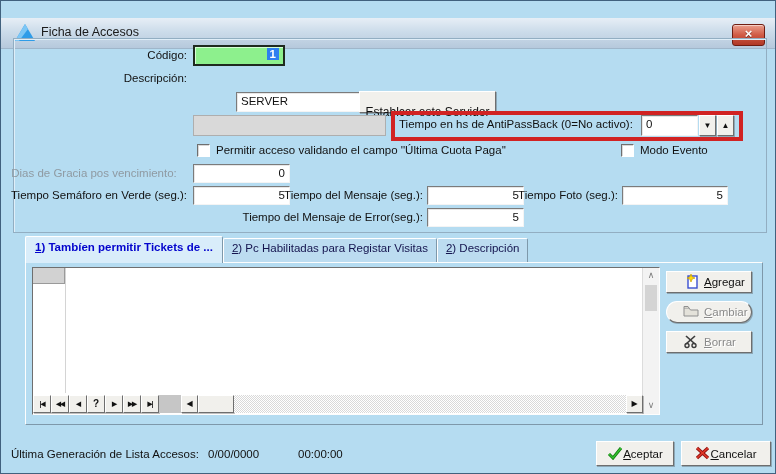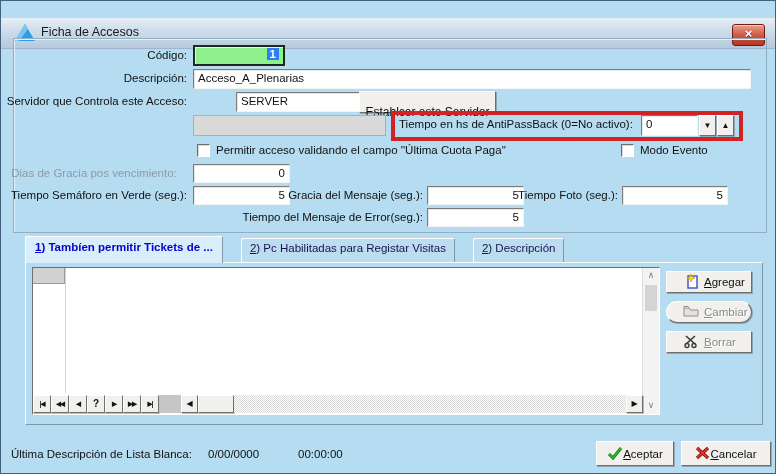--- a/index.html
+++ b/index.html
@@ -26,21 +26,21 @@
   .codigo{background:#8df08d;border:2px solid #1f2a1f;box-shadow:inset 1px 1px 0 #d6ffd6;text-align:right;padding-top:1px;}
   .sel{background:#2e7ff0;color:#fff;padding:0 3px;font-weight:bold;}
   .grayfield{position:absolute;background:#d9d9d9;border:1px solid #aeaeae;box-sizing:border-box;}
   .btn3d{background:#f1f0ec;border:1px solid;border-color:#ffffff #6e6e6e #6e6e6e #ffffff;
     box-shadow:1px 1px 0 #40404055;text-align:center;box-sizing:border-box;cursor:pointer;}
   .pushbtn{position:absolute;padding-top:13px;font-size:12px;}
   .redbox{position:absolute;left:390px;top:110px;width:352px;height:30px;border:4px solid #d12323;box-sizing:border-box;}
   .spinbtn{position:absolute;width:17px;height:21px;font-size:8px;line-height:19px;padding:0;}
   .chk{position:absolute;width:13px;height:13px;background:#fff;border:1px solid #6f6f6f;border-bottom-color:#fff;border-right-color:#fff;box-shadow:inset 1px 1px 0 #3c3c3c33;box-sizing:border-box;cursor:pointer;}
   
-  .tabs{position:absolute;left:24px;top:238px;height:24px;display:flex;align-items:flex-end;gap:18px;}
+  .tabs{position:absolute;left:24px;top:238px;height:24px;display:flex;align-items:flex-end;}
   .tab{border:1px solid #7e98aa;border-bottom:none;border-top-color:#fff;border-left-color:#fff;
     padding:3px 8px 2px 8px;background:#bcdcf0;color:#14144e;height:19px;box-sizing:content-box;
     border-radius:2px 2px 0 0;cursor:pointer;white-space:nowrap;}
   .tab.active{background:#d9edfa;color:#0404cd;font-weight:bold;padding:4px 9px 3px 9px;position:relative;z-index:2;}
   .u{text-decoration:underline;}
   .tabpage{position:absolute;left:24px;top:261px;width:738px;height:163px;
     border:1px solid #7e98aa;border-top-color:#fdfdfd;border-left-color:#fdfdfd;box-sizing:border-box;}
   
   .listbox{position:absolute;left:31px;top:266px;width:628px;height:148px;background:#fff;
     border:1px solid #6f6f6f;border-bottom-color:#fdfdfd;border-right-color:#fdfdfd;box-sizing:border-box;}
@@ -81,44 +81,42 @@
     <span class="title-text">Ficha de Accesos</span>
     <div class="close-btn">×</div>
   </div>
 
   <div class="panel1"></div>
 
   <div class="lbl r" style="left:0;top:48px;width:186px;">Código:</div>
   <div class="field codigo" style="left:192px;top:44px;width:92px;height:21px;"><span class="sel">1</span></div>
 
   <div class="lbl r" style="left:0;top:71px;width:186px;">Descripción:</div>
-  <div class="field" style="left:192px;top:68px;width:558px;height:20px;">Acceso_A_Plenarias</div>
-
-  <div class="lbl r" style="left:0;top:94px;width:186px;">Servidor que Controla este Acceso:</div>
+
   <div class="field" style="left:192px;top:91px;width:160px;height:20px;margin-left:43px;">SERVER</div>
   <div class="btn3d pushbtn" style="left:358px;top:90px;width:137px;height:22px;">Establcer este Servidor</div>
 
   <div class="grayfield" style="left:192px;top:114px;width:193px;height:21px;"></div>
   <div class="redbox"></div>
   <div class="lbl" style="left:398px;top:117px;">Tiempo en hs de AntiPassBack (0=No activo):</div>
   <div class="field" style="left:640px;top:114px;width:57px;height:21px;">0</div>
   <div class="btn3d spinbtn" style="left:698px;top:114px;">▼</div>
   <div class="btn3d spinbtn" style="left:716px;top:114px;">▲</div>
 
   <div class="chk" style="left:196px;top:143px;"></div>
   <div class="lbl" style="left:215px;top:143px;">Permitir acceso validando el campo ''Última Cuota Paga''</div>
   <div class="chk" style="left:620px;top:143px;"></div>
   <div class="lbl" style="left:639px;top:143px;">Modo Evento</div>
 
   <div class="lbl r dis" style="left:0;top:166px;width:186px;">Dias de Gracia pos vencimiento:</div>
   <div class="field num" style="left:192px;top:163px;width:97px;height:19px;">0</div>
 
   <div class="lbl r" style="left:0;top:188px;width:186px;">Tiempo Semáforo en Verde (seg.):</div>
   <div class="field num" style="left:192px;top:185px;width:97px;height:19px;">5</div>
-  <div class="lbl r" style="left:236px;top:188px;width:186px;">Gracia del Mensaje (seg.):</div>
+  <div class="lbl r" style="left:236px;top:188px;width:186px;">Tiempo del Mensaje (seg.):</div>
   <div class="field num" style="left:426px;top:185px;width:97px;height:19px;">5</div>
   <div class="lbl r" style="left:440px;top:188px;width:177px;">Tiempo Foto (seg.):</div>
   <div class="field num" style="left:621px;top:185px;width:106px;height:19px;">5</div>
 
   <div class="lbl r" style="left:154px;top:210px;width:268px;">Tiempo del Mensaje de Error(seg.):</div>
   <div class="field num" style="left:426px;top:207px;width:97px;height:19px;">5</div>
 
   <div class="tabs">
     <div class="tab active"><span class="u">1</span><span>) Tambíen permitir Tickets de ...</span></div>
     <div class="tab"><span class="u">2</span><span>) Pc Habilitadas para Registar Visitas</span></div>
@@ -175,21 +173,21 @@
       <svg width="16" height="16" viewBox="0 0 16 16">
         <line x1="3" y1="3" x2="12" y2="11" stroke="#3c3c3c" stroke-width="1.6"></line>
         <line x1="12" y1="3" x2="3" y2="11" stroke="#3c3c3c" stroke-width="1.6"></line>
         <circle cx="4" cy="12.5" r="2" fill="none" stroke="#3c3c3c" stroke-width="1.4"></circle>
         <circle cx="11" cy="12.5" r="2" fill="none" stroke="#3c3c3c" stroke-width="1.4"></circle>
       </svg>
     </span>
     <span><span class="u">B</span><span>orrar</span></span>
   </div>
 
-  <div class="footer-text" style="left:10px;">Última Descripción de Lista Blanca:</div>
+  <div class="footer-text" style="left:10px;">Última Generación de Lista Accesos:</div>
   <div class="footer-text" style="left:207px;">0/00/0000</div>
   <div class="footer-text" style="left:297px;">00:00:00</div>
 
   <div class="btn3d footbtn" style="left:595px;width:78px;">
     <span class="icon">
       <svg width="16" height="14" viewBox="0 0 16 14">
         <polyline points="2,8 6,12 14,2" fill="none" stroke="#0f7a0f" stroke-width="3"></polyline>
         <polyline points="2,8 6,12 14,2" fill="none" stroke="#35c02f" stroke-width="1.4"></polyline>
       </svg>
     </span>

